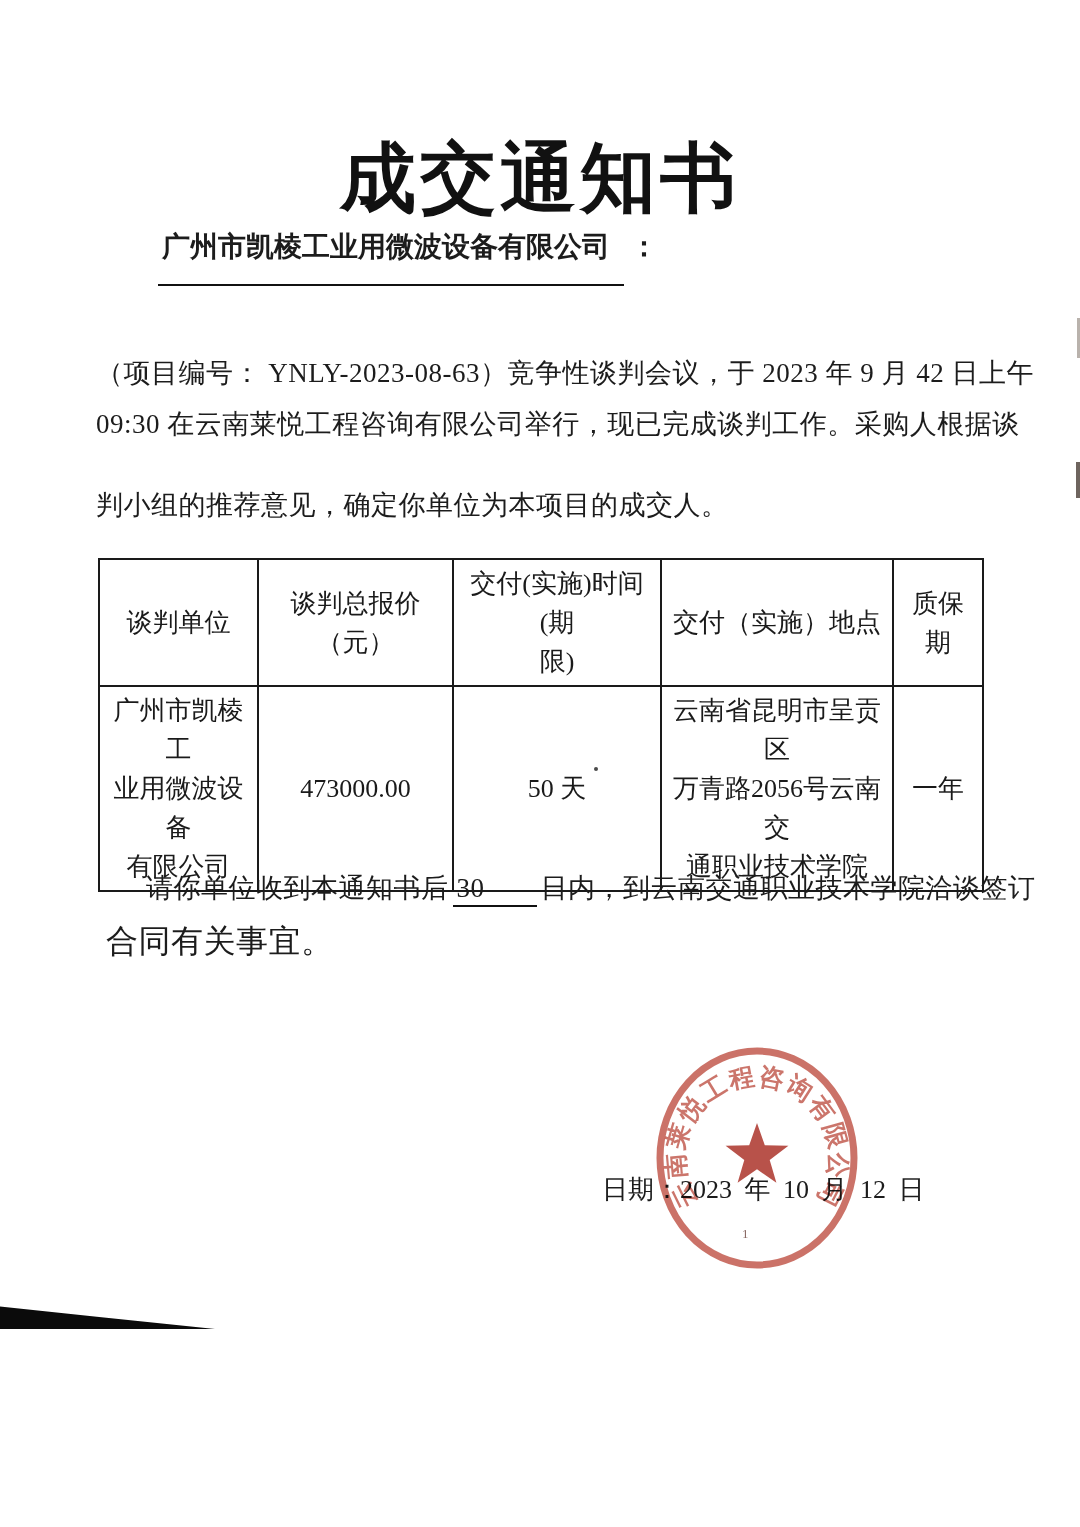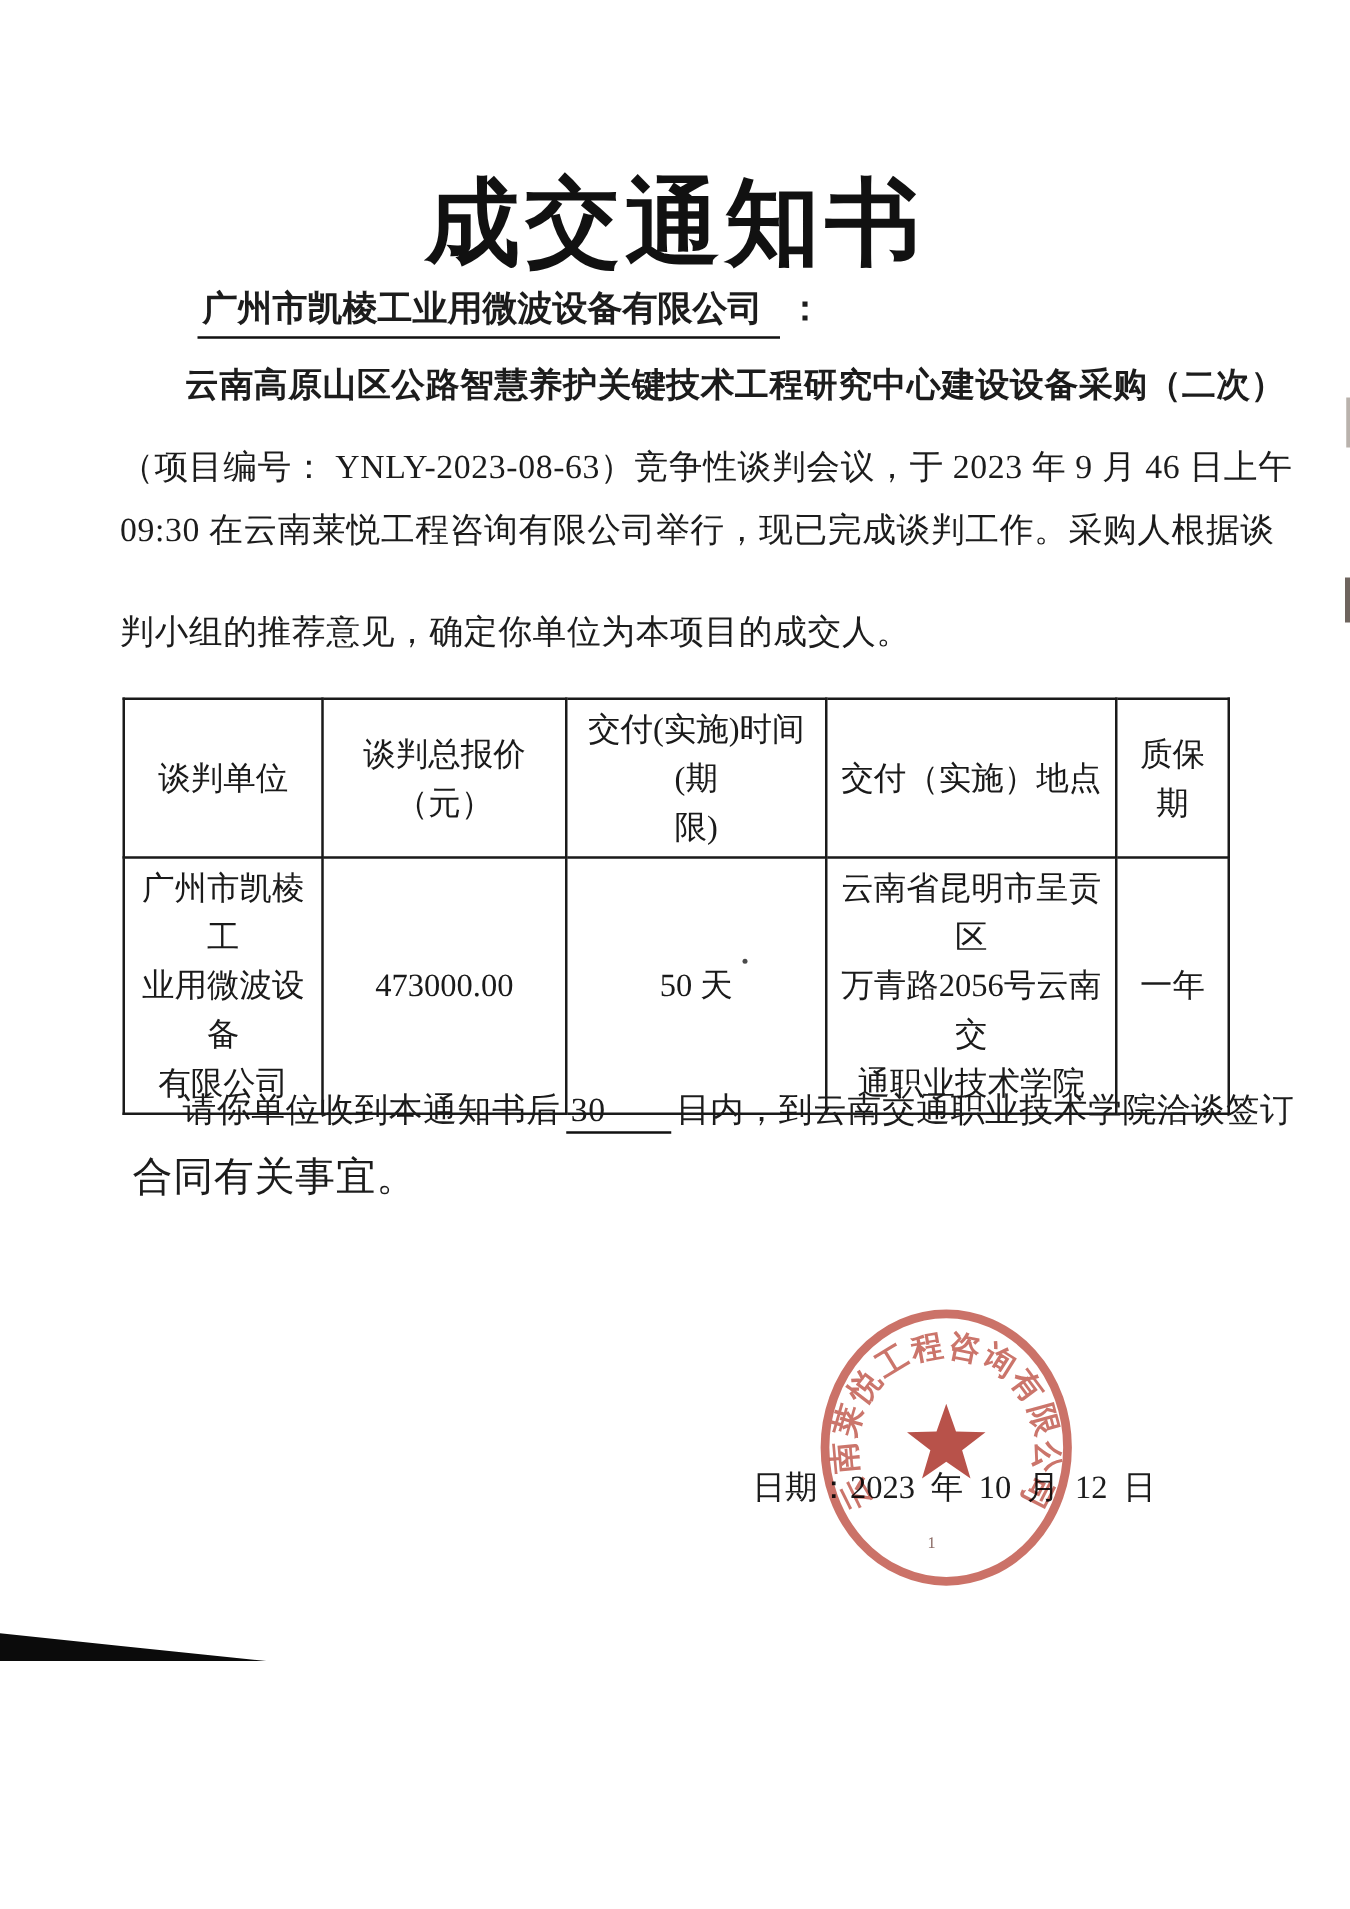--- a/index.html
+++ b/index.html
@@ -10,21 +10,21 @@
     position:relative; width:1080px; height:1329px;
     background:#ffffff; overflow:hidden;
   }
   .abs { position:absolute; }
   .doc-title {
     left:0; right:0; top:128px; text-align:center;
     font-size:76px; font-weight:bold; letter-spacing:4px; color:#111;
   }
   .addressee { left:158px; top:228px; font-size:28px; font-weight:bold; }
   .addressee .uline {
-    border-bottom:2px solid #111; padding:0 14px 3px 4px; display:inline-block;text-align:right;
+    border-bottom:2px solid #111; padding:0 14px 18px 4px; display:inline-block;text-align:right;
   }
   .addressee .colon { margin-left:6px; }
   .bodyline { font-size:27px; line-height:1.2; letter-spacing:0.5px; white-space:nowrap; }
   .l1 { left:148px; top:292px; font-weight:bold; }
   .l2 { left:96px;  top:357px; }
   .l2 .seg-bold { font-weight:normal; }
   .l3 { left:96px;  top:408px; }
   .l4 { left:96px;  top:489px; }
 
   table.award {
@@ -70,24 +70,23 @@
 <body>
 
 <div class="page">
 
   <div class="abs doc-title">成交通知书</div>
 
   <div class="abs addressee">
     <span class="uline">广州市凯棱工业用微波设备有限公司</span><span class="colon">：</span>
   </div>
 
-  <div class="abs bodyline l1">云南高原山区公路智慧养护关键技术工程研究中心建设设备采购（二次）</div>
 
   <div class="abs bodyline l2">
-    <span class="seg-bold">（项目编号： YNLY-2023-08-63）</span><span>竞争性谈判会议，于 2023 年 9 月 46 日上午</span>
+    <span class="seg-bold">（项目编号： YNLY-2023-08-63）</span><span>竞争性谈判会议，于 2023 年 9 月 42 日上午</span>
   </div>
 
   <div class="abs bodyline l3">09:30 在云南莱悦工程咨询有限公司举行，现已完成谈判工作。采购人根据谈</div>
   <div class="abs bodyline l4">判小组的推荐意见，确定你单位为本项目的成交人。</div>
 
   <table class="award">
     <colgroup>
       <col style="width:159px">
         <col style="width:195px">
         <col style="width:208px">

